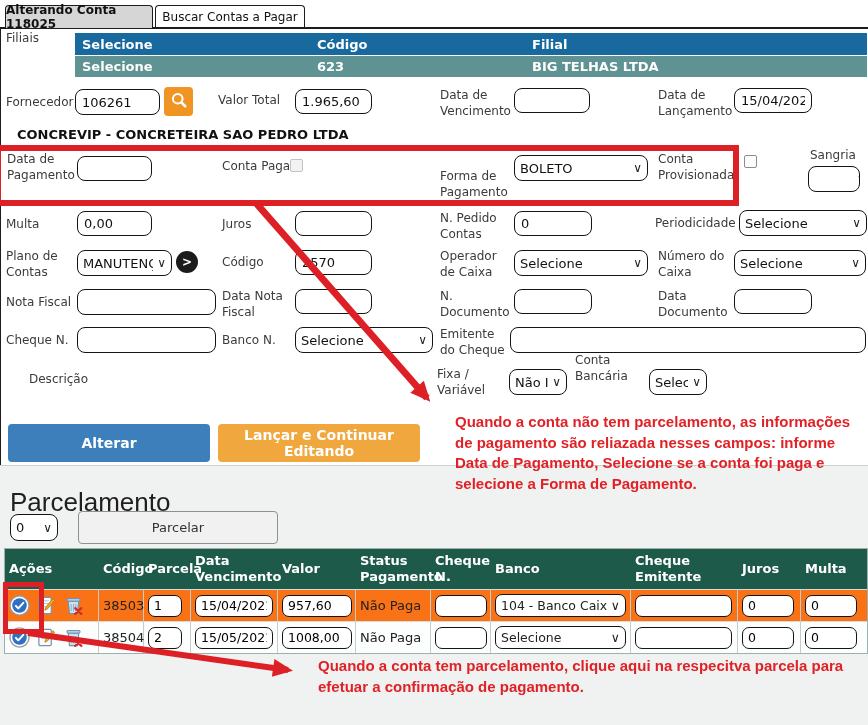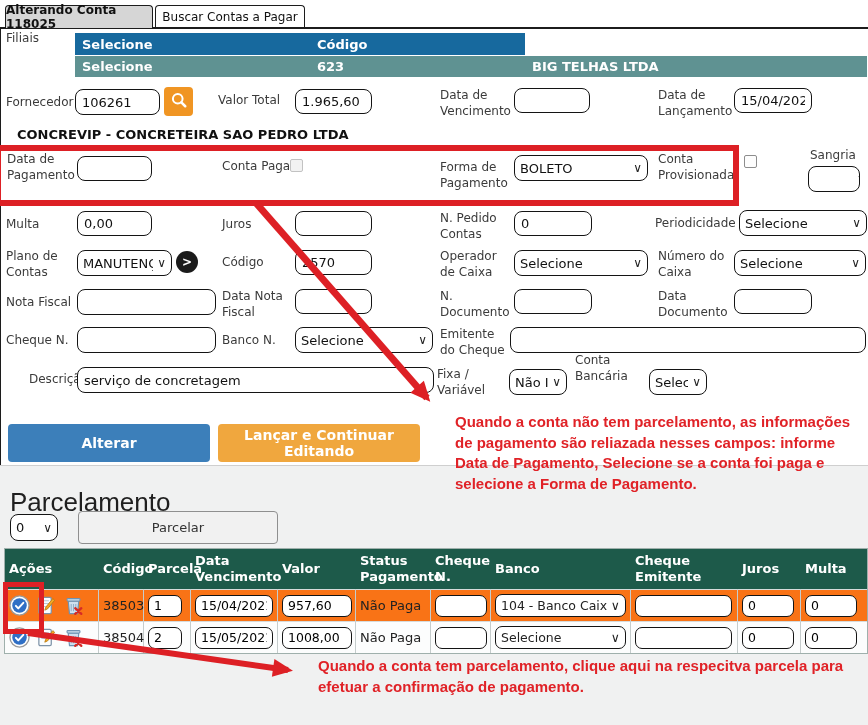--- a/index.html
+++ b/index.html
@@ -83,20 +83,23 @@
 
   <div class="formwrap"></div>
 
   <div class="lbl" style="left:6px;top:31px;">Filiais</div>
   <div class="fil-h" style="left:75px;top:33px;width:235px;">
       <span>Selecione</span>
     </div>
   <div class="fil-h" style="left:310px;top:33px;width:215px;">
       <span>Código</span>
     </div>
+  <div class="fil-h" style="left:525px;top:33px;width:342px;">
+      <span>Filial</span>
+    </div>
   <div class="fil-r" style="left:75px;top:56px;width:235px;">
       <span>Selecione</span>
     </div>
   <div class="fil-r" style="left:310px;top:56px;width:215px;">
       <span>623</span>
     </div>
   <div class="fil-r" style="left:525px;top:56px;width:342px;">
       <span>BIG TELHAS LTDA</span>
     </div>
 
@@ -116,21 +119,21 @@
   <input class="inp" style="left: 514px; top: 88px; width: 76px; height: 25px;" value="">
   <div class="lbl" style="left:658px;top:88px;width:76px;">Data de Lançamento</div>
   <input class="inp" style="left: 734px; top: 88px; width: 78px; height: 25px;" value="15/04/2021">
 
   <div class="supplier">CONCREVIP - CONCRETEIRA SAO PEDRO LTDA</div>
 
   <div class="lbl" style="left:7px;top:152px;width:72px;">Data de Pagamento</div>
   <input class="inp" style="left: 77px; top: 156px; width: 75px; height: 25px;" value="">
   <div class="lbl" style="left:222px;top:159px;">Conta Paga</div>
   <div class="chk dis" style="left:290px;top:159px;"></div>
-  <div class="lbl" style="left:440px;top:160px;width:72px;">Forma de Pagamento</div>
+  <div class="lbl" style="left:440px;top:169px;width:72px;">Forma de Pagamento</div>
   <div class="sel" style="left:514px;top:155px;width:134px;height:26px;">
     <span class="t">BOLETO</span>
       <span class="a">∨</span>
   </div>
   <div class="lbl" style="left:658px;top:152px;width:86px;">Conta Provisionada</div>
   <div class="chk" style="left:744px;top:155px;"></div>
   <div class="lbl" style="left:810px;top:148px;">Sangria</div>
   <div class="sel" style="left:808px;top:166px;width:52px;height:26px;padding-left:44px;">
     <span class="t">Não</span>
       <span class="a">∨</span>
@@ -182,21 +185,20 @@
   <input class="inp" style="left: 77px; top: 327px; width: 139px; height: 26px;" value="">
   <div class="lbl" style="left:222px;top:333px;">Banco N.</div>
   <div class="sel" style="left:295px;top:327px;width:138px;height:26px;">
     <span class="t">Selecione</span>
       <span class="a">∨</span>
   </div>
   <div class="lbl" style="left:440px;top:327px;width:66px;">Emitente do Cheque</div>
   <input class="inp" style="left: 510px; top: 327px; width: 356px; height: 26px;" value="">
 
   <div class="lbl" style="left:6px;top:372px;margin-left:23px;">Descrição</div>
-  <input class="inp" style="left: 77px; top: 367px; width: 357px; height: 26px;" value="serviço de concretagem">
   <div class="lbl" style="left:437px;top:367px;width:58px;">Fixa / Variável</div>
   <div class="sel" style="left:509px;top:369px;width:58px;height:26px;">
     <span class="t">Não In</span>
       <span class="a">∨</span>
   </div>
   <div class="lbl" style="left:575px;top:353px;width:64px;">Conta Bancária</div>
   <div class="sel" style="left:649px;top:369px;width:58px;height:26px;">
     <span class="t">Seleci</span>
       <span class="a">∨</span>
   </div>

